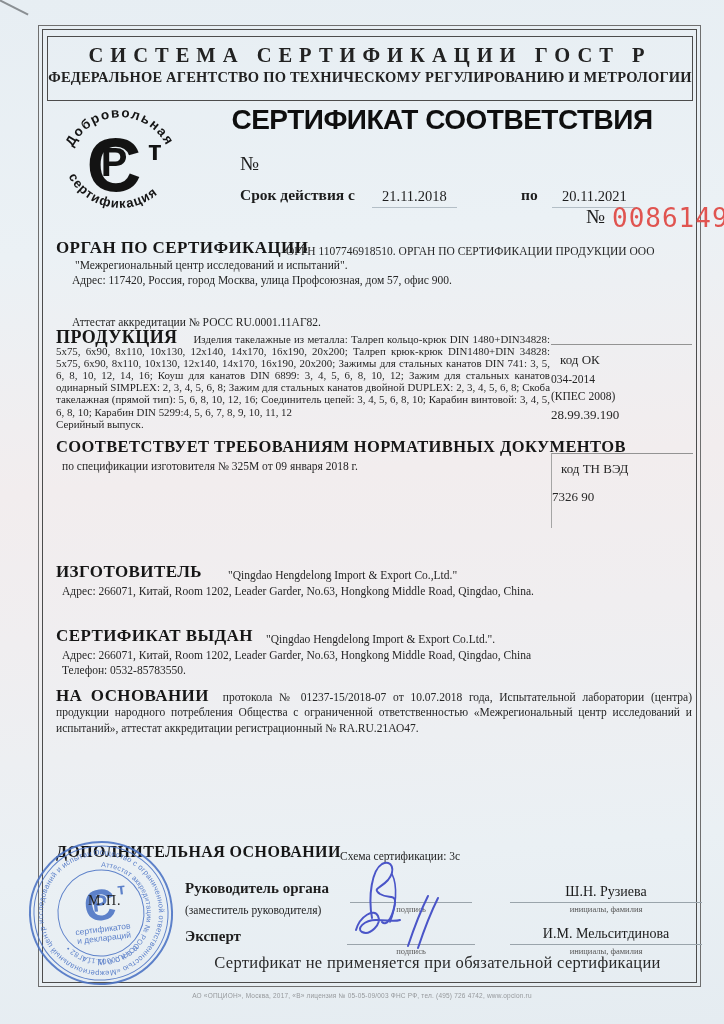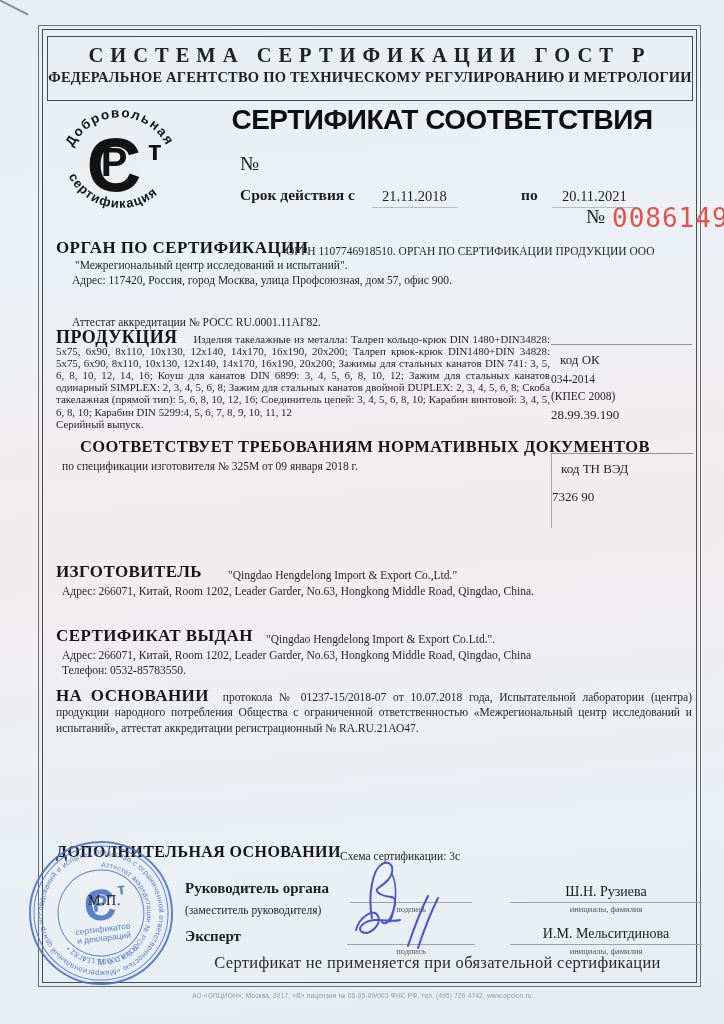--- a/index.html
+++ b/index.html
@@ -100,21 +100,21 @@
     <div>Серийный выпуск.</div>
   </div>
 
   <div class="abs code-box" style="left:551px;top:344px;height:88px;">
     <div class="code-label">код ОК</div>
     <div class="code-line">034-2014</div>
     <div class="code-line">(КПЕС 2008)</div>
     <div class="code-line big">28.99.39.190</div>
   </div>
 
-  <div class="abs sec-h" style="left:56px;top:437px;font-size:16.5px;margin-left:24px;">СООТВЕТСТВУЕТ ТРЕБОВАНИЯМ НОРМАТИВНЫХ ДОКУМЕНТОВ</div>
+  <div class="abs sec-h" style="left:56px;top:437px;font-size:16.5px;">СООТВЕТСТВУЕТ ТРЕБОВАНИЯМ НОРМАТИВНЫХ ДОКУМЕНТОВ</div>
   <div class="abs body-t" style="left:62px;top:459px;">по спецификации изготовителя № 325М от 09 января 2018 г.</div>
 
   <div class="abs code-box leftline" style="left:551px;top:453px;height:74px;">
     <div class="code-label">код ТН ВЭД</div>
     <div class="code-line big" style="margin-top:12px;">7326 90</div>
   </div>
 
   <span class="abs sec-h" style="left:56px;top:562px;">ИЗГОТОВИТЕЛЬ</span>
   <span class="abs body-t" style="left:228px;top:568px;">"Qingdao Hengdelong Import &amp; Export Co.,Ltd."</span>
   <div class="abs body-t" style="left:62px;top:584px;">Адрес: 266071, Китай, Room 1202, Leader Garder, No.63, Hongkong Middle Road, Qingdao, China.</div>

